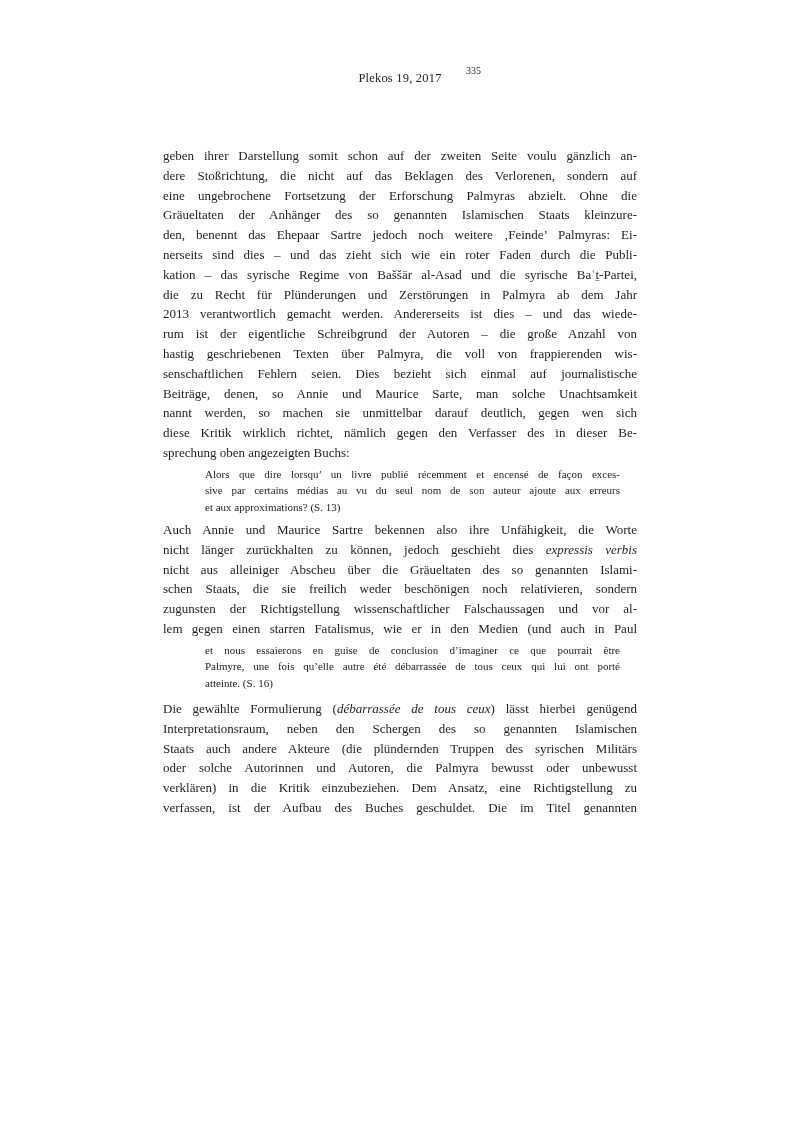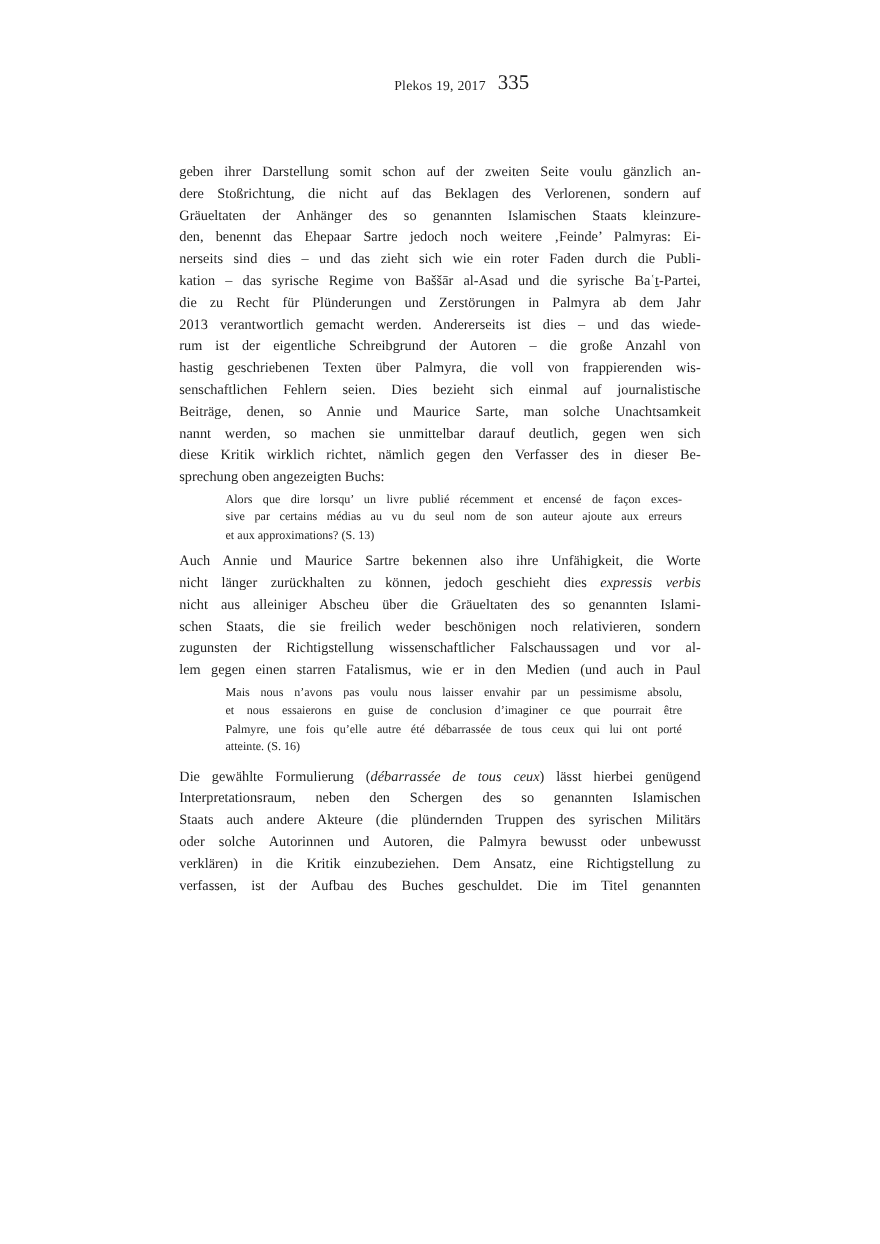--- a/index.html
+++ b/index.html
@@ -23,21 +23,21 @@
     left: 0;
     width: 800px;
     text-align: center;
     font-size: 12.5px;
     letter-spacing: 0.2px;
   }
   .page-number {
     position: absolute;
     top: 65px;
     right: 159px;
-    font-size: 19px;
+    font-size: 10px;
   }
   .content {
     position: absolute;
     left: 163px;
     top: 146px;
     width: 474px;
     font-size: 13px;
     line-height: 19.8px;
   }
   .paragraph { margin: 0; }
@@ -66,20 +66,21 @@
 
   <div class="running-head">Plekos 19, 2017</div>
 
   <div class="page-number">335</div>
 
   <div class="content">
 
     <div class="paragraph p1">
         <div class="line"><span>geben ihrer Darstellung somit schon auf der zweiten Seite voulu gänzlich an-</span></div>
         <div class="line"><span>dere Stoßrichtung, die nicht auf das Beklagen des Verlorenen, sondern auf</span></div>
+        <div class="line"><span>eine ungebrochene Fortsetzung der Erforschung Palmyras abzielt. Ohne die</span></div>
         <div class="line"><span>Gräueltaten der Anhänger des so genannten Islamischen Staats kleinzure-</span></div>
         <div class="line"><span>den, benennt das Ehepaar Sartre jedoch noch weitere ‚Feinde’ Palmyras: Ei-</span></div>
         <div class="line"><span>nerseits sind dies – und das zieht sich wie ein roter Faden durch die Publi-</span></div>
         <div class="line"><span>kation – das syrische Regime von Baššār al-Asad und die syrische Baʿṯ-Partei,</span></div>
         <div class="line"><span>die zu Recht für Plünderungen und Zerstörungen in Palmyra ab dem Jahr</span></div>
         <div class="line"><span>2013 verantwortlich gemacht werden. Andererseits ist dies – und das wiede-</span></div>
         <div class="line"><span>rum ist der eigentliche Schreibgrund der Autoren – die große Anzahl von</span></div>
         <div class="line"><span>hastig geschriebenen Texten über Palmyra, die voll von frappierenden wis-</span></div>
         <div class="line"><span>senschaftlichen Fehlern seien. Dies bezieht sich einmal auf journalistische</span></div>
         <div class="line"><span>Beiträge, denen, so Annie und Maurice Sarte, man solche Unachtsamkeit</span></div>
@@ -97,21 +98,20 @@
     <div class="paragraph p2">
         <div class="line"><span>Auch Annie und Maurice Sartre bekennen also ihre Unfähigkeit, die Worte</span></div>
         <div class="line"><span>nicht länger zurückhalten zu können, jedoch geschieht dies </span><span class="italic">expressis verbis</span></div>
         <div class="line"><span>nicht aus alleiniger Abscheu über die Gräueltaten des so genannten Islami-</span></div>
         <div class="line"><span>schen Staats, die sie freilich weder beschönigen noch relativieren, sondern</span></div>
         <div class="line"><span>zugunsten der Richtigstellung wissenschaftlicher Falschaussagen und vor al-</span></div>
         <div class="line"><span>lem gegen einen starren Fatalismus, wie er in den Medien (und auch in Paul</span></div>
       </div>
 
     <div class="quote">
-        <div class="line"><span>Mais nous n’avons pas voulu nous laisser envahir par un pessimisme absolu,</span></div>
         <div class="line"><span>et nous essaierons en guise de conclusion d’imaginer ce que pourrait être</span></div>
         <div class="line"><span>Palmyre, une fois qu’elle autre été débarrassée de tous ceux qui lui ont porté</span></div>
         <div class="line last"><span>atteinte. (S. 16)</span></div>
       </div>
 
     <div class="paragraph p3">
         <div class="line"><span>Die gewählte Formulierung (</span><span class="italic">débarrassée de tous ceux</span><span>) lässt hierbei genügend</span></div>
         <div class="line"><span>Interpretationsraum, neben den Schergen des so genannten Islamischen</span></div>
         <div class="line"><span>Staats auch andere Akteure (die plündernden Truppen des syrischen Militärs</span></div>
         <div class="line"><span>oder solche Autorinnen und Autoren, die Palmyra bewusst oder unbewusst</span></div>

